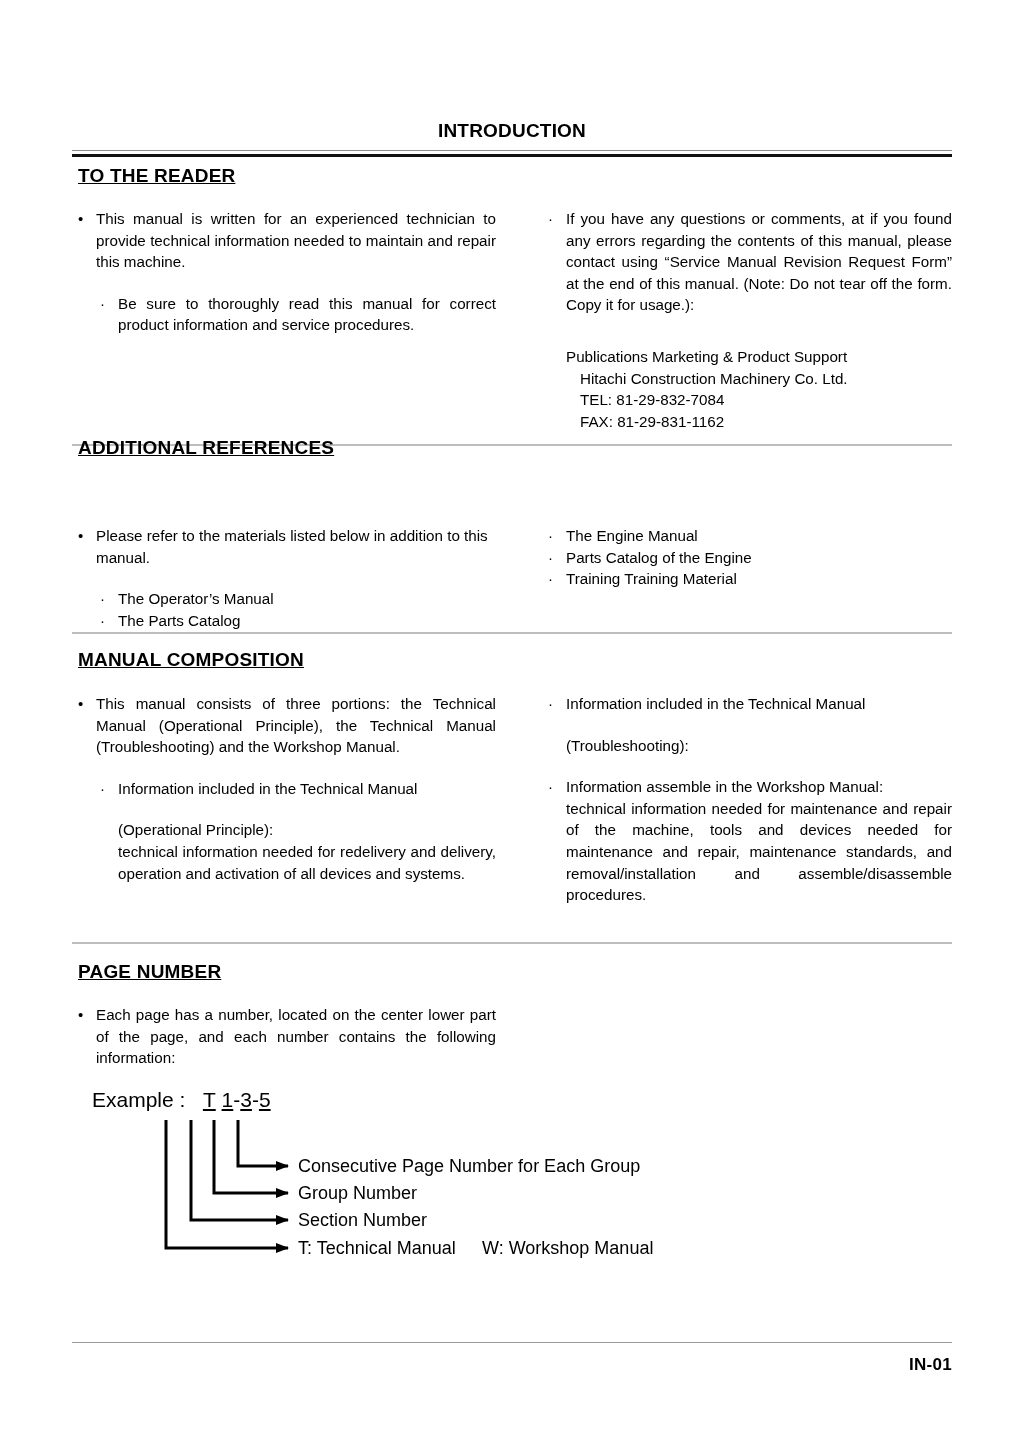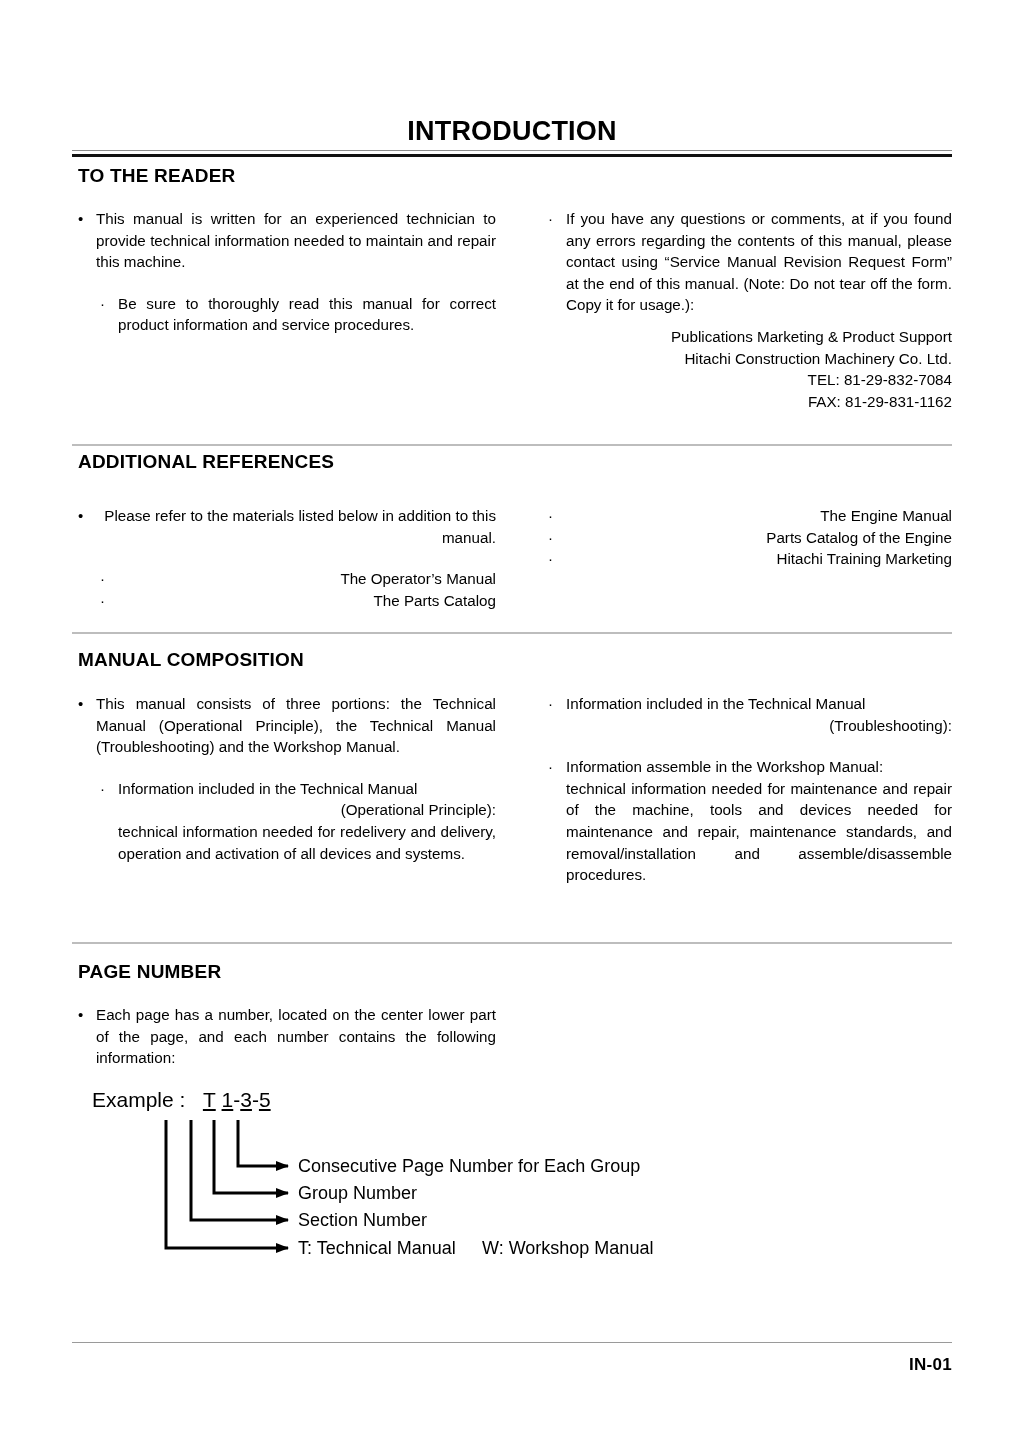--- a/index.html
+++ b/index.html
@@ -23,21 +23,21 @@
     overflow: hidden;
   }
 
   
   .doc-title {
     position: absolute;
     left: 72px;
     top: 116px;
     width: 880px;
     text-align: center;
-    font-size: 27px;
+    font-size: 19px;
     font-weight: bold;
     letter-spacing: 0.2px;
     line-height: 30px;
   }
   .title-rule-thin {
     position: absolute;
     left: 72px;
     top: 150px;
     width: 880px;
     height: 1px;
@@ -63,33 +63,34 @@
 
   
   .sec-head {
     position: absolute;
     left: 78px;
     font-size: 19px;
     font-weight: bold;
     letter-spacing: 0.2px;
     line-height: 23px;
     white-space: nowrap;
+    text-decoration: underline;
   }
 
   
   .col-left  { position: absolute; left: 78px;  width: 418px; }
   .col-right { position: absolute; left: 548px; width: 404px; }
 
   .blk {
     font-size: 15.2px;
     line-height: 21.6px;
     text-align: justify;
     text-justify: inter-word;
   }
-  .blk.noj { text-align: right; }
+  .blk.noj { text-align: left; margin-top: 20px; }
 
   
   .bullet-row {
     position: relative;
     padding-left: 18px;
   }
   .bullet-row.sub {
     padding-left: 18px;
     margin-left: 22px;
   }
@@ -189,21 +190,21 @@
         <div>Publications Marketing &amp; Product Support</div>
         <div class="ind1">Hitachi Construction Machinery Co. Ltd.</div>
         <div class="ind1">TEL: 81-29-832-7084</div>
         <div class="ind1">FAX: 81-29-831-1162</div>
       </div>
     </div>
   </div>
 
   <div class="sec-rule" style="top:444px"></div>
 
-  <div class="sec-head" style="top:450px">ADDITIONAL REFERENCES</div>
+  <div class="sec-head" style="top:436px">ADDITIONAL REFERENCES</div>
 
   <div class="col-left" style="top:505px">
     <div class="blk noj">
       <div class="bullet-row">
         <span class="mk dot-big">•</span>
         <span>Please refer to the materials listed below in addition to this manual.</span>
       </div>
       <div class="gap-m"></div>
       <div class="bullet-row sub">
         <span class="mk dot-sm">·</span>
@@ -221,21 +222,21 @@
       <div class="bullet-row">
         <span class="mk dot-sm">·</span>
         <span>The Engine Manual</span>
       </div>
       <div class="bullet-row">
         <span class="mk dot-sm">·</span>
         <span>Parts Catalog of the Engine</span>
       </div>
       <div class="bullet-row">
         <span class="mk dot-sm">·</span>
-        <span>Hitachi Training Marketing</span>
+        <span>Training Training Material</span>
       </div>
     </div>
   </div>
 
   <div class="sec-rule" style="top:632px"></div>
 
   <div class="sec-head" style="top:648px">MANUAL COMPOSITION</div>
 
   <div class="col-left" style="top:693px">
     <div class="blk">

